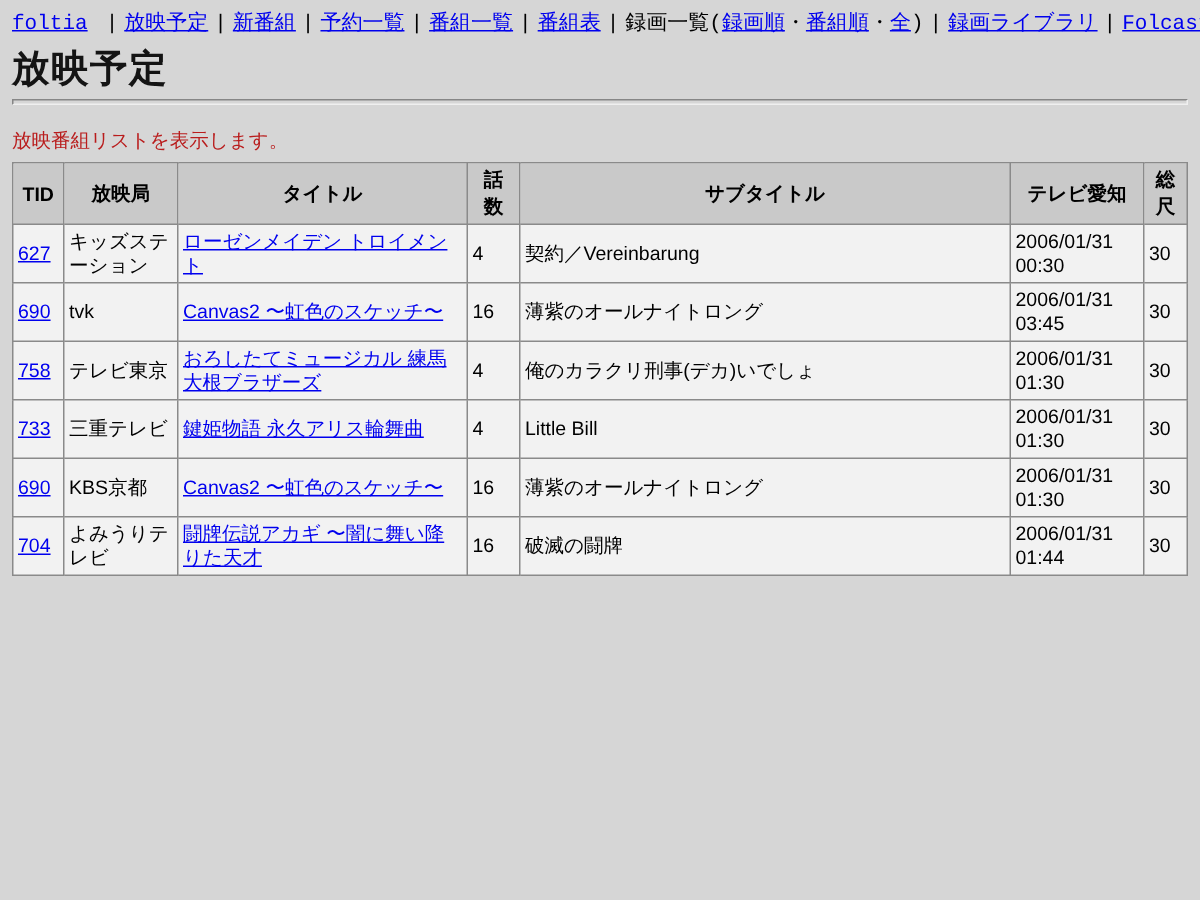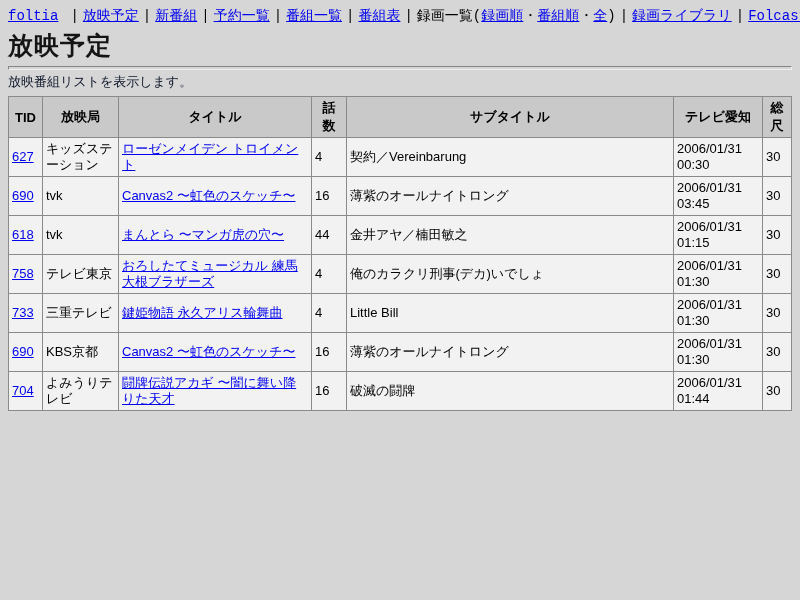--- a/index.html
+++ b/index.html
@@ -17,21 +17,21 @@
   .nav .sep { color: #000; margin: 0 4px; }
   .nav .sep-first { margin-left: 12px; }
 
   
   h1.title { font-size: 25px; font-weight: bold; color: #141414; margin: 5px 0 4px 0; letter-spacing: 1px; }
   hr.divider {
     height: 2px; margin: 0 0 3px 0; background: transparent; border: none;
     border-top: 1px solid #868686; border-left: 1px solid #868686;
     border-bottom: 1px solid #efefef; border-right: 1px solid #efefef;
   }
-  p.desc { margin: 3px 0 5px 0; color: #0f172a; }
+  p.desc { margin: 15px 0 5px 0; color: #b91c1c; }
 
   
   table.schedule {
     border-collapse: collapse; table-layout: fixed; width: 783px;
     background: #f2f2f2; border: 1px solid #6e6e6e;
   }
   th, td { border: 1px solid #8a8a8a; padding: 2px 3px; vertical-align: middle; overflow: hidden; }
   th {
     background: #c9c9c9; font-weight: bold; text-align: center;
     white-space: pre-line; height: 30px; font-size: 13px;
@@ -89,29 +89,20 @@
       <tr>
         <td><a>690</a></td>
         <td>tvk</td>
         <td><a>Canvas2 〜虹色のスケッチ〜</a></td>
         <td>16</td>
         <td>薄紫のオールナイトロング</td>
         <td><span>2006/01/31</span><br><span>03:45</span></td>
         <td>30</td>
       </tr>
       <tr>
-        <td><a>618</a></td>
-        <td>tvk</td>
-        <td><a>まんとら 〜マンガ虎の穴〜</a></td>
-        <td>44</td>
-        <td>金井アヤ／楠田敏之</td>
-        <td><span>2006/01/31</span><br><span>01:15</span></td>
-        <td>30</td>
-      </tr>
-      <tr>
         <td><a>758</a></td>
         <td>テレビ東京</td>
         <td><a>おろしたてミュージカル 練馬大根ブラザーズ</a></td>
         <td>4</td>
         <td>俺のカラクリ刑事(デカ)いでしょ</td>
         <td><span>2006/01/31</span><br><span>01:30</span></td>
         <td>30</td>
       </tr>
       <tr>
         <td><a>733</a></td>

